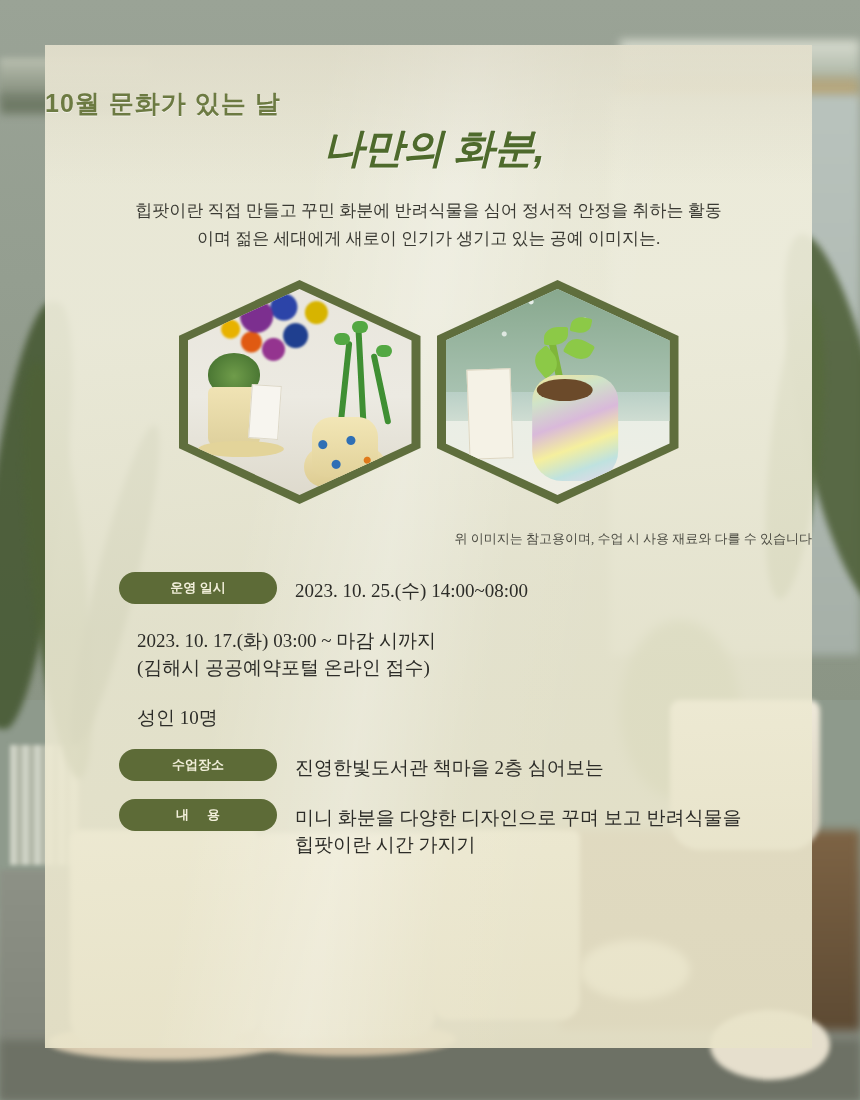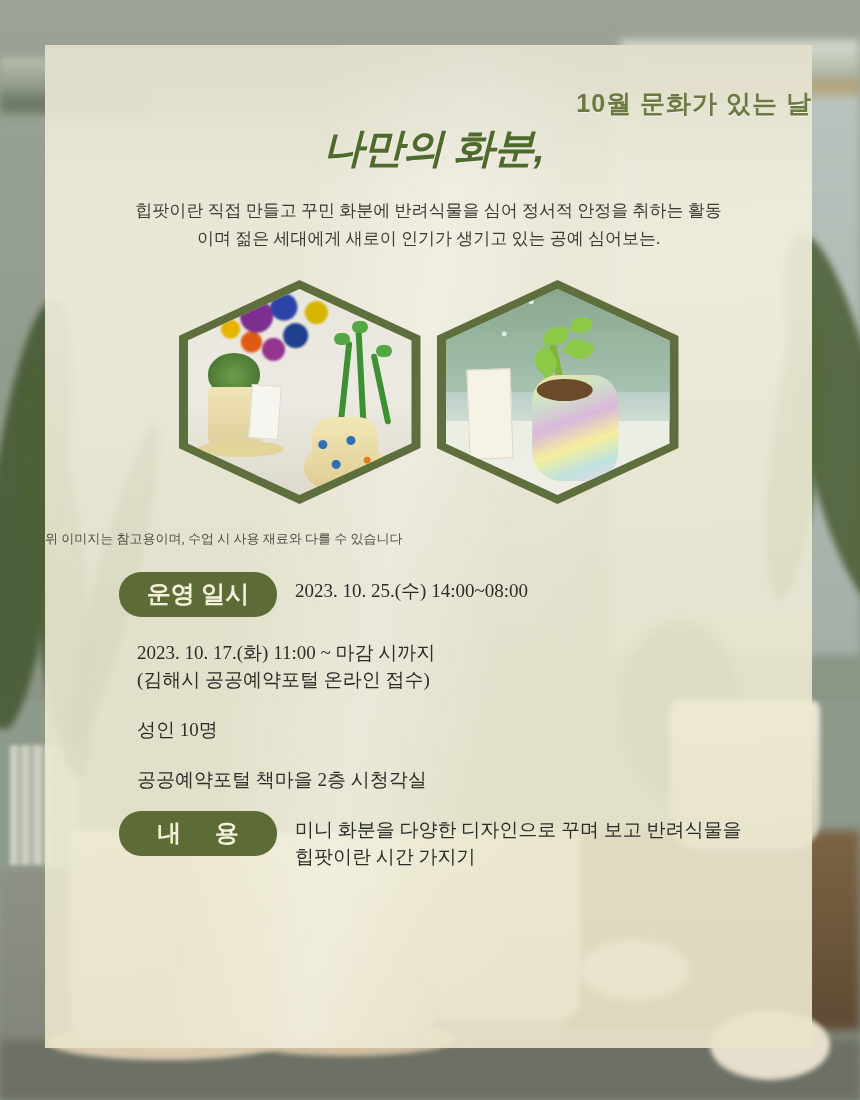--- a/index.html
+++ b/index.html
@@ -74,21 +74,21 @@
   }
   #poster .sheen{position:absolute;inset:0;pointer-events:none;
     background:linear-gradient(100deg,rgba(255,255,255,0) 30%,rgba(255,255,255,.28) 46%,
                rgba(255,255,255,.05) 58%,rgba(255,255,255,0) 70%);}
   #poster .sheen2{position:absolute;left:0;top:0;width:100%;height:140px;pointer-events:none;
     background:linear-gradient(180deg,rgba(210,205,185,.45),rgba(255,255,255,0));}
   #poster .content{position:relative;z-index:3;}
 
   
   .kicker{
-    text-align:right;margin:0;padding-top:42px;
+    text-align:left;margin:0;padding-top:42px;
     font-size:25px;font-weight:bold;color:#6c7a42;
     letter-spacing:1px;
     text-shadow:0 1px 0 rgba(255,255,255,.55);
   }
   .title-row{
     display:flex;align-items:flex-start;justify-content:center;
     margin-top:12px;gap:3px;padding-left:10px;
   }
   .title-ko{
     font-size:41px;font-weight:bold;font-style:italic;color:#4e6a2c;
@@ -177,32 +177,32 @@
     border-radius:26px 26px 30px 30px;}
   .photoB .rim{position:absolute;left:50%;bottom:94px;transform:translateX(-38%);
     width:56px;height:22px;background:#6b4a2a;border-radius:50%;}
   .photoB .tagb{position:absolute;left:22px;bottom:36px;width:42px;height:88px;
     background:#f5f2e6;border:1px solid #ddd6c2;transform:rotate(-2deg);}
   .photoB .sprout{position:absolute;left:48%;bottom:100px;width:7px;height:64px;
     background:#7fb63a;border-radius:4px;transform:rotate(-12deg);}
   .photoB .leafb{position:absolute;background:#8cc947;border-radius:60% 10% 60% 10%;}
 
   .note{
-    text-align:left;margin-top:26px;
+    text-align:right;margin-top:26px;
     font-size:13px;color:#4b4b42;
     font-family:"Liberation Serif", serif;
   }
 
   
   .info{margin:24px 0 0 0;padding:0 0 0 74px;}
   .row{display:flex;align-items:flex-start;margin-bottom:17px;}
   .pill{
     flex:0 0 auto;width:158px;padding:8px 0;
     background:#5d6b37;color:#f2efda;border-radius:22px;
-    text-align:center;font-size:24px;font-weight:bold;
+    text-align:center;font-size:13px;font-weight:bold;
     letter-spacing:0;white-space:pre;line-height:1.2;
   }
   .val{
     margin-left:18px;padding-top:6px;
     font-size:19px;line-height:1.42;color:#2c2c28;
     font-family:"Liberation Serif", serif;white-space:pre-line;
   }
 
   
   .footer{display:flex;align-items:center;justify-content:center;gap:12px;margin-top:22px;}
@@ -247,21 +247,21 @@
   <div class="sheen2"></div>
 
   <div class="content">
 
     <h2 class="kicker">10월 문화가 있는 날</h2>
 
     <div class="title-row">
       <span class="title-ko">나만의 화분,</span>
     </div>
 
-    <p class="desc">힙팟이란 직접 만들고 꾸민 화분에 반려식물을 심어 정서적 안정을 취하는 활동이며 젊은 세대에게 새로이 인기가  생기고 있는 공예 심어보는.</p>
+    <p class="desc">힙팟이란 직접 만들고 꾸민 화분에 반려식물을 심어 정서적 안정을 취하는 활동이며 젊은 세대에게 새로이 인기가  생기고 있는 공예 이미지는.</p>
 
     <div class="hexrow">
 
       <div class="hexwrap">
         <div class="hex"></div>
         <div class="hex-inner">
           <div class="photoA">
             <div class="flowers"></div>
             <div class="moss"></div>
             <div class="mosspot"></div>
@@ -303,30 +303,31 @@
     <p class="note">위 이미지는 참고용이며, 수업 시 사용 재료와 다를 수 있습니다</p>
 
     <div class="info">
 
       <div class="row">
         <div class="pill">운영 일시</div>
         <div class="val">2023. 10. 25.(수) 14:00~08:00</div>
       </div>
 
       <div class="row">
-        <div class="val">2023. 10. 17.(화) 11:00 ~ 마감 시까지
+        <div class="val">2023. 10. 17.(화) 03:00 ~ 마감 시까지
 (김해시 공공예약포털 온라인 접수)</div>
       </div>
 
       <div class="row">
         <div class="val">성인 10명</div>
       </div>
 
       <div class="row">
-        <div class="val">공공예약포털 책마을 2층 시청각실</div>
+        <div class="pill">수업장소</div>
+        <div class="val">진영한빛도서관 책마을 2층 심어보는</div>
       </div>
 
       <div class="row">
         <div class="pill">내     용</div>
         <div class="val">미니 화분을 다양한 디자인으로 꾸며 보고 반려식물을
 힙팟이란 시간 가지기</div>
       </div>
 
 
     </div>

